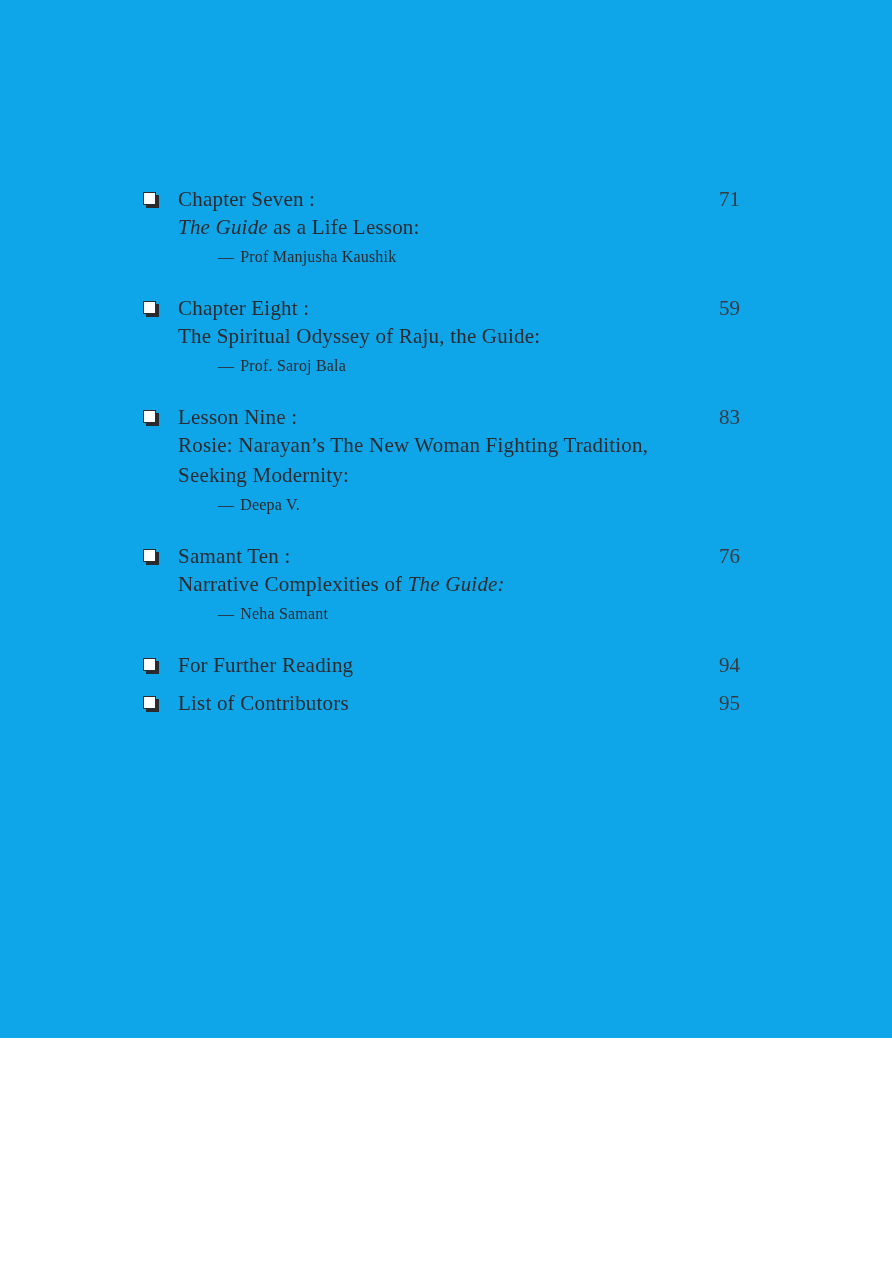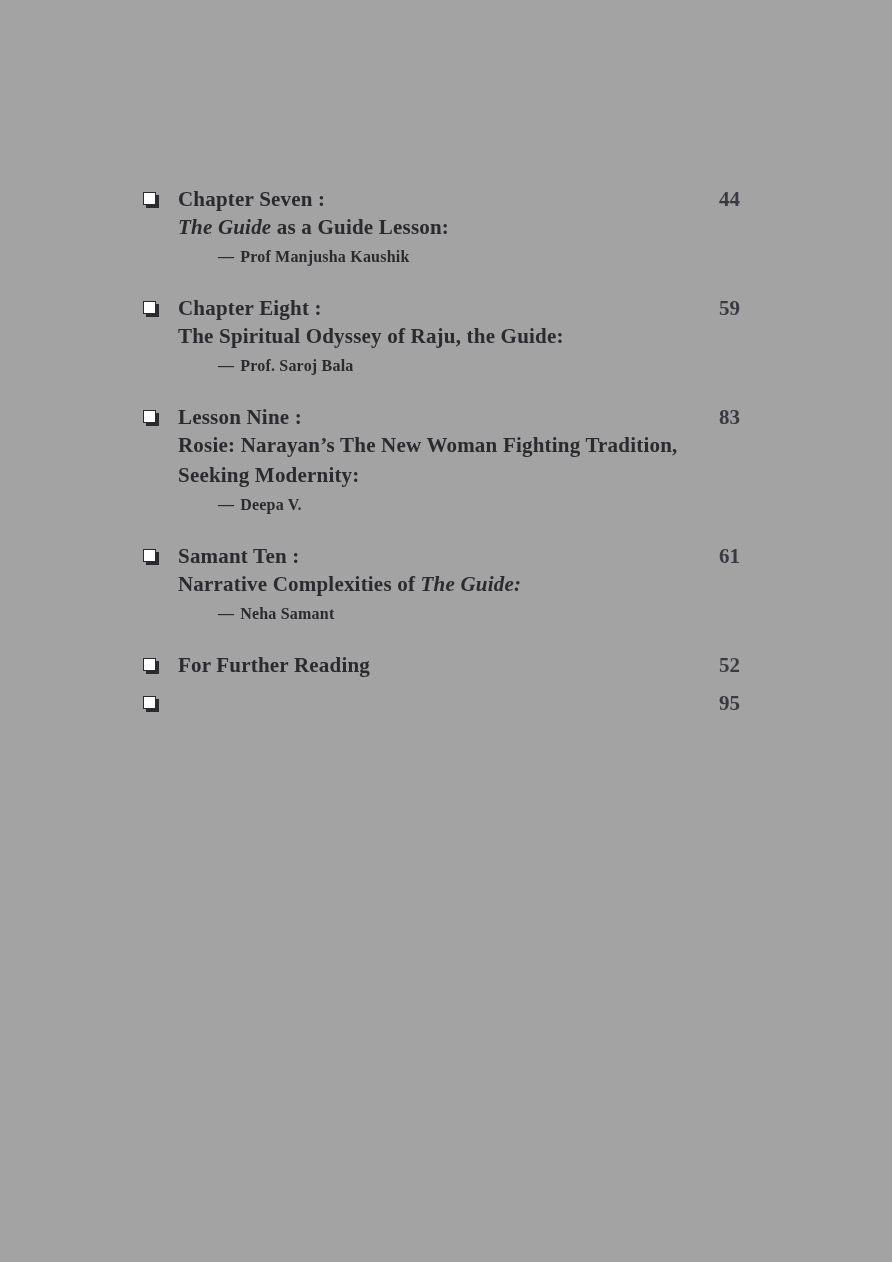--- a/index.html
+++ b/index.html
@@ -16,23 +16,22 @@
     color: #2b2b2f;
     -webkit-font-smoothing: antialiased;
     overflow: hidden;
   }
 
   .page {
     position: absolute;
     left: 0;
     top: 0;
     width: 892px;
-    height: 1262px;
-    background: #a3a3a3;
-    font-weight: bold;
+    height: 1038px;
+    background: #0ea5e9;
   }
 
   .toc {
     position: absolute;
     left: 140px;
     top: 186px;
     width: 600px;
   }
 
   
@@ -115,23 +114,23 @@
 </head>
 <body>
 
 <div class="page">
   <div class="toc">
 
     <div class="entry">
       <div class="entry-head">
         <span class="bullet"></span>
         <span class="entry-title">Chapter Seven :</span>
-        <span class="page-num">44</span>
+        <span class="page-num">71</span>
       </div>
-      <div class="entry-sub"><em>The Guide</em><span> as a Guide Lesson:</span></div>
+      <div class="entry-sub"><em>The Guide</em><span> as a Life Lesson:</span></div>
       <div class="entry-author"><span class="emdash">—</span><span>Prof Manjusha Kaushik</span></div>
     </div>
 
     <div class="entry">
       <div class="entry-head">
         <span class="bullet"></span>
         <span class="entry-title">Chapter Eight :</span>
         <span class="page-num">59</span>
       </div>
       <div class="entry-sub">The Spiritual Odyssey of Raju, the Guide:</div>
@@ -146,35 +145,36 @@
       </div>
       <div class="entry-sub">Rosie: Narayan’s The New Woman Fighting Tradition,</div>
       <div class="entry-sub">Seeking Modernity:</div>
       <div class="entry-author"><span class="emdash">—</span><span>Deepa V.</span></div>
     </div>
 
     <div class="entry">
       <div class="entry-head">
         <span class="bullet"></span>
         <span class="entry-title">Samant Ten :</span>
-        <span class="page-num">61</span>
+        <span class="page-num">76</span>
       </div>
       <div class="entry-sub"><span>Narrative Complexities of </span><em>The Guide:</em></div>
       <div class="entry-author"><span class="emdash">—</span><span>Neha Samant</span></div>
     </div>
 
     <div class="entry compact">
       <div class="entry-head">
         <span class="bullet"></span>
         <span class="entry-title">For Further Reading</span>
-        <span class="page-num">52</span>
+        <span class="page-num">94</span>
       </div>
     </div>
 
     <div class="entry compact">
       <div class="entry-head">
         <span class="bullet"></span>
+        <span class="entry-title">List of Contributors</span>
         <span class="page-num">95</span>
       </div>
     </div>
 
   </div>
 </div>
 
 </body></html>

